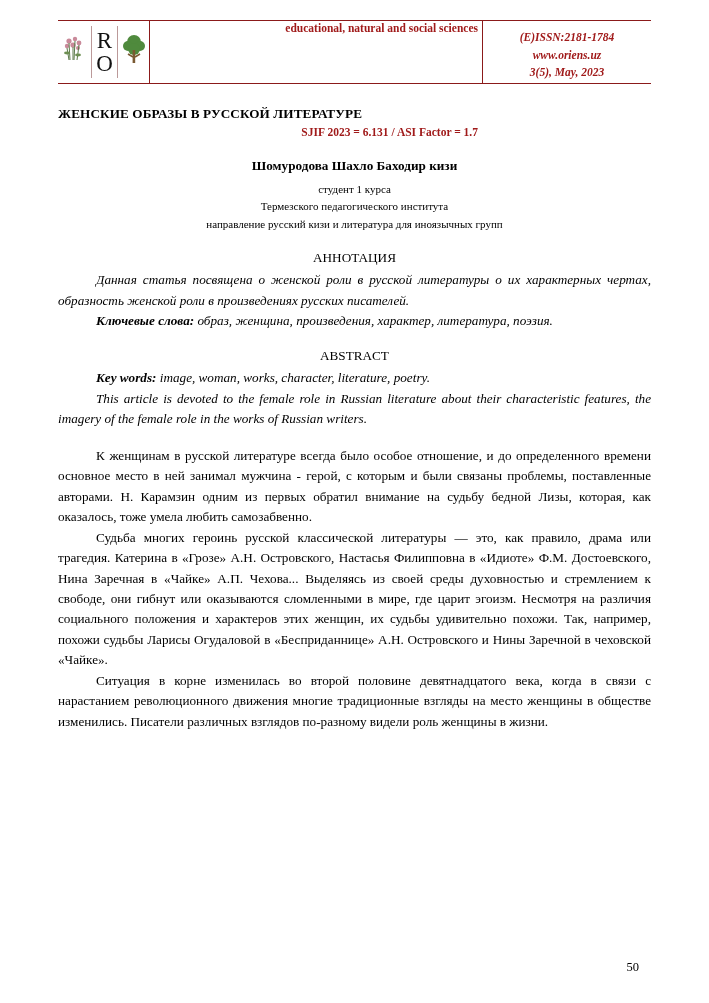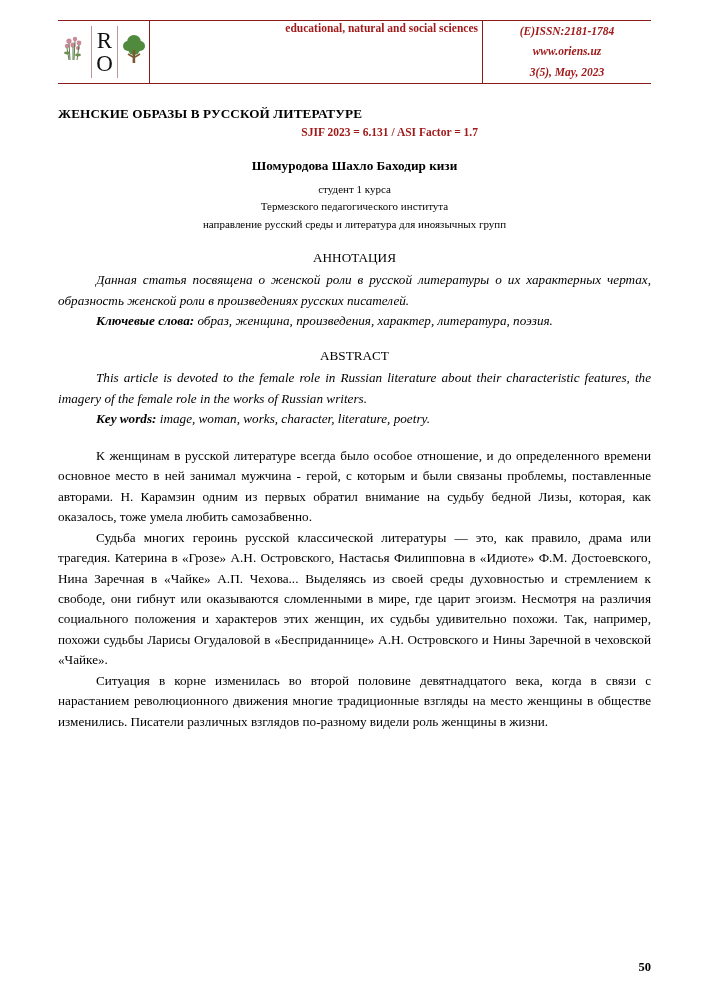--- a/index.html
+++ b/index.html
@@ -88,23 +88,24 @@
     width: 100%;
     height: 1px;
     background: #8b1a1a;
     margin: 2.5px 0;
   }
   .header-right {
     width: 168px;
     display: flex;
     flex-direction: column;
     align-items: center;
-    justify-content: space-between;
+    justify-content: flex-end;
     padding: 2px 4px;
     box-sizing: border-box;
+    margin-top: 20px;
   }
   .header-right .line {
     color: #a01a1a;
     font-weight: bold;
     font-style: italic;
     font-size: 11.5px;
     line-height: 1.5;
     text-align: center;
   }
 
@@ -147,24 +148,23 @@
   }
   .kw-label-en {
     font-weight: bold;
     font-style: italic;
   }
   .gap {
     height: 16px;
   }
   .page-number {
     position: absolute;
-    right: 58px;
+    right: 70px;
     bottom: 28px;
     font-size: 12.5px;
-    font-weight: bold;
   }
 </style>
 </head>
 <body>
 
 <div class="page">
 
   <div class="header">
 
     <div class="header-logo">
@@ -228,33 +228,33 @@
       <div class="line">www.oriens.uz</div>
       <div class="line">3(5), May, 2023</div>
     </div>
   </div>
 
   <div class="doc-title">ЖЕНСКИЕ ОБРАЗЫ В РУССКОЙ ЛИТЕРАТУРЕ</div>
 
   <div class="author">Шомуродова Шахло Баходир кизи</div>
   <div class="affil">студент 1 курса</div>
   <div class="affil">Термезского педагогического института</div>
-  <div class="affil">направление русский среды и литература для иноязычных групп</div>
+  <div class="affil">направление русский кизи и литература для иноязычных групп</div>
 
   <div class="section-head">АННОТАЦИЯ</div>
   <p class="body italic">Данная статья посвящена о женской роли в русской литературы о их характерных чертах, образность женской роли в произведениях русских писателей.</p>
   <p class="body italic">
     <span class="kw-label">Ключевые слова:</span><span> образ, женщина, произведения, характер, литература, поэзия.</span>
   </p>
 
   <div class="section-head">ABSTRACT</div>
-  <p class="body italic">This article is devoted to the female role in Russian literature about their characteristic features, the imagery of the female role in the works of Russian writers.</p>
   <p class="body italic">
     <span class="kw-label-en">Key words:</span><span> image, woman, works, character, literature, poetry.</span>
   </p>
+  <p class="body italic">This article is devoted to the female role in Russian literature about their characteristic features, the imagery of the female role in the works of Russian writers.</p>
 
   <div class="gap"></div>
 
   <p class="body">К женщинам в русской литературе всегда было особое отношение, и до определенного времени основное место в ней занимал мужчина - герой, с которым и были связаны проблемы, поставленные авторами. Н. Карамзин одним из первых обратил внимание на судьбу бедной Лизы, которая, как оказалось, тоже умела любить самозабвенно.</p>
   <p class="body">Судьба многих героинь русской классической литературы — это, как правило, драма или трагедия. Катерина в «Грозе» А.Н. Островского, Настасья Филипповна в «Идиоте» Ф.М. Достоевского, Нина Заречная в «Чайке» А.П. Чехова... Выделяясь из своей среды духовностью и стремлением к свободе, они гибнут или оказываются сломленными в мире, где царит эгоизм. Несмотря на различия социального положения и характеров этих женщин, их судьбы удивительно похожи. Так, например, похожи судьбы Ларисы Огудаловой в «Бесприданнице» А.Н. Островского и Нины Заречной в чеховской «Чайке».</p>
   <p class="body">Ситуация в корне изменилась во второй половине девятнадцатого века, когда в связи с нарастанием революционного движения многие традиционные взгляды на место женщины в обществе изменились. Писатели различных взглядов по-разному видели роль женщины в жизни.</p>
 
   <div class="page-number">50</div>
 </div>
 

